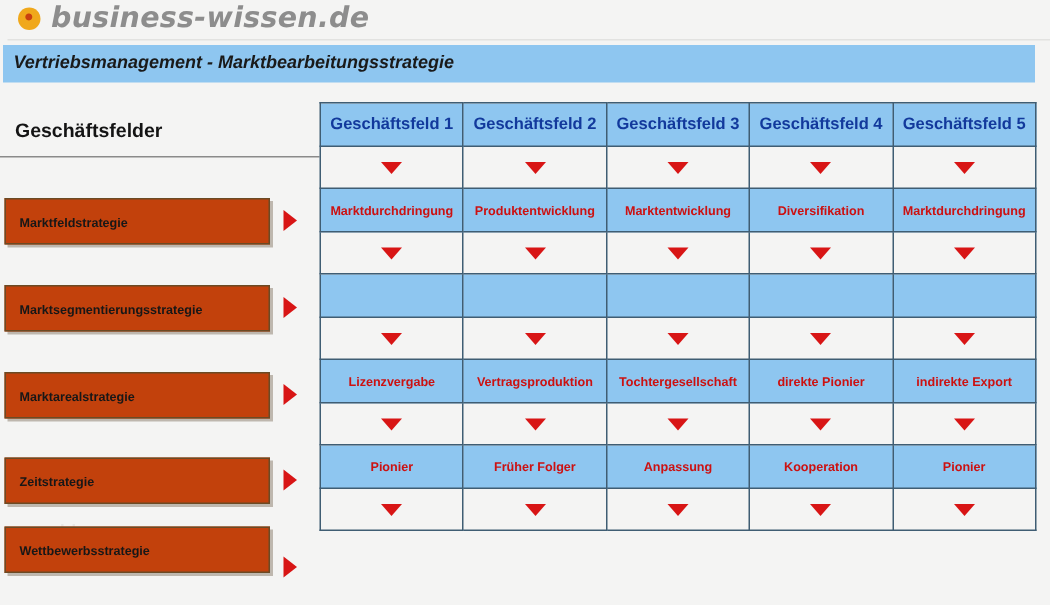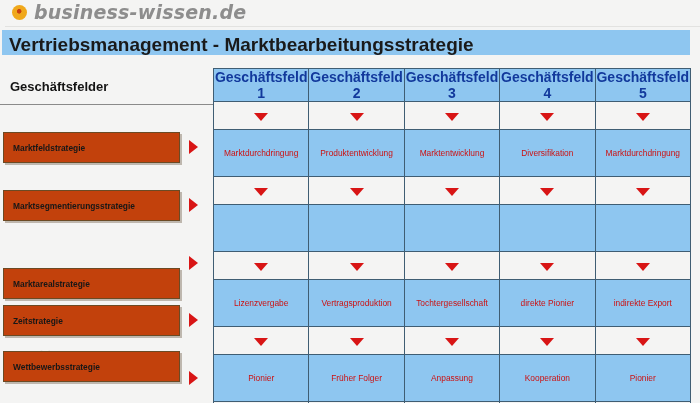--- a/index.html
+++ b/index.html
@@ -33,22 +33,23 @@
     position:absolute;left:0;top:26px;width:700px;height:1px;background:#e2e2e0;
   }
 
   
   #title-bar{
     position:absolute;left:2px;top:30px;width:688px;height:25px;
     background:#8ec6f0;
   }
   #title-text{
     position:absolute;left:7px;top:4px;
-    font-size:19px;font-weight:bold;color:#1a1a1a;
-    white-space:nowrap;
+    font-size:12px;font-weight:bold;color:#1a1a1a;
+    white-space:nowrap;
+    font-style:italic;
   }
 
   
   #section-heading{
     position:absolute;left:10px;top:79px;
     font-size:13px;font-weight:bold;color:#141414;
     white-space:nowrap;
   }
   #heading-rule{
     position:absolute;left:0px;top:104px;width:213px;height:1px;background:#8a8a8a;
@@ -92,32 +93,32 @@
   #matrix td{
     border:1px solid #3f5d73;
     padding:0;
     text-align:center;
     vertical-align:middle;
     box-sizing:border-box;
   }
   td.hdr{
     height:29px;
     background:#8ec6f0;
-    font-size:14px;font-weight:bold;color:#12399c;
+    font-size:11px;font-weight:bold;color:#12399c;
     border:1px solid #3a3a3a;
   }
   td.arrow-cell{
     height:28px;
     background:#f4f4f3;
     border:1px solid #9aa6ae;
   }
   td.data{
-    height:47px;
+    height:29px;
     background:#8ec6f0;
-    font-size:8.4px;font-weight:normal;color:#cc1111;
+    font-size:8.4px;font-weight:bold;color:#cc1111;
     border:1px solid #3a3a3a;
   }
   td.data.empty{ color:transparent; }
 
   .dn-arrow{
     display:inline-block;
     width:0;height:0;
     border-top:8px solid #d81515;
     border-left:7px solid transparent;
     border-right:7px solid transparent;
@@ -146,21 +147,21 @@
   <div class="row-label-box" style="top:132px;">
     <span>Marktfeldstrategie</span>
   </div>
   <div class="row-arrow" style="top:140px;"></div>
 
   <div class="row-label-box" style="top:190px;">
     <span>Marktsegmentierungsstrategie</span>
   </div>
   <div class="row-arrow" style="top:198px;"></div>
 
-  <div class="row-label-box" style="top:248px;margin-top:20px;">
+  <div class="row-label-box" style="top:248px;">
     <span>Marktarealstrategie</span>
   </div>
   <div class="row-arrow" style="top:256px;"></div>
 
   <div class="row-label-box" style="top:305px;padding-left:36px;">
     <span>Zeitstrategie</span>
   </div>
   <div class="row-arrow" style="top:313px;"></div>
 
   <div class="row-label-box" style="top:351px;">

